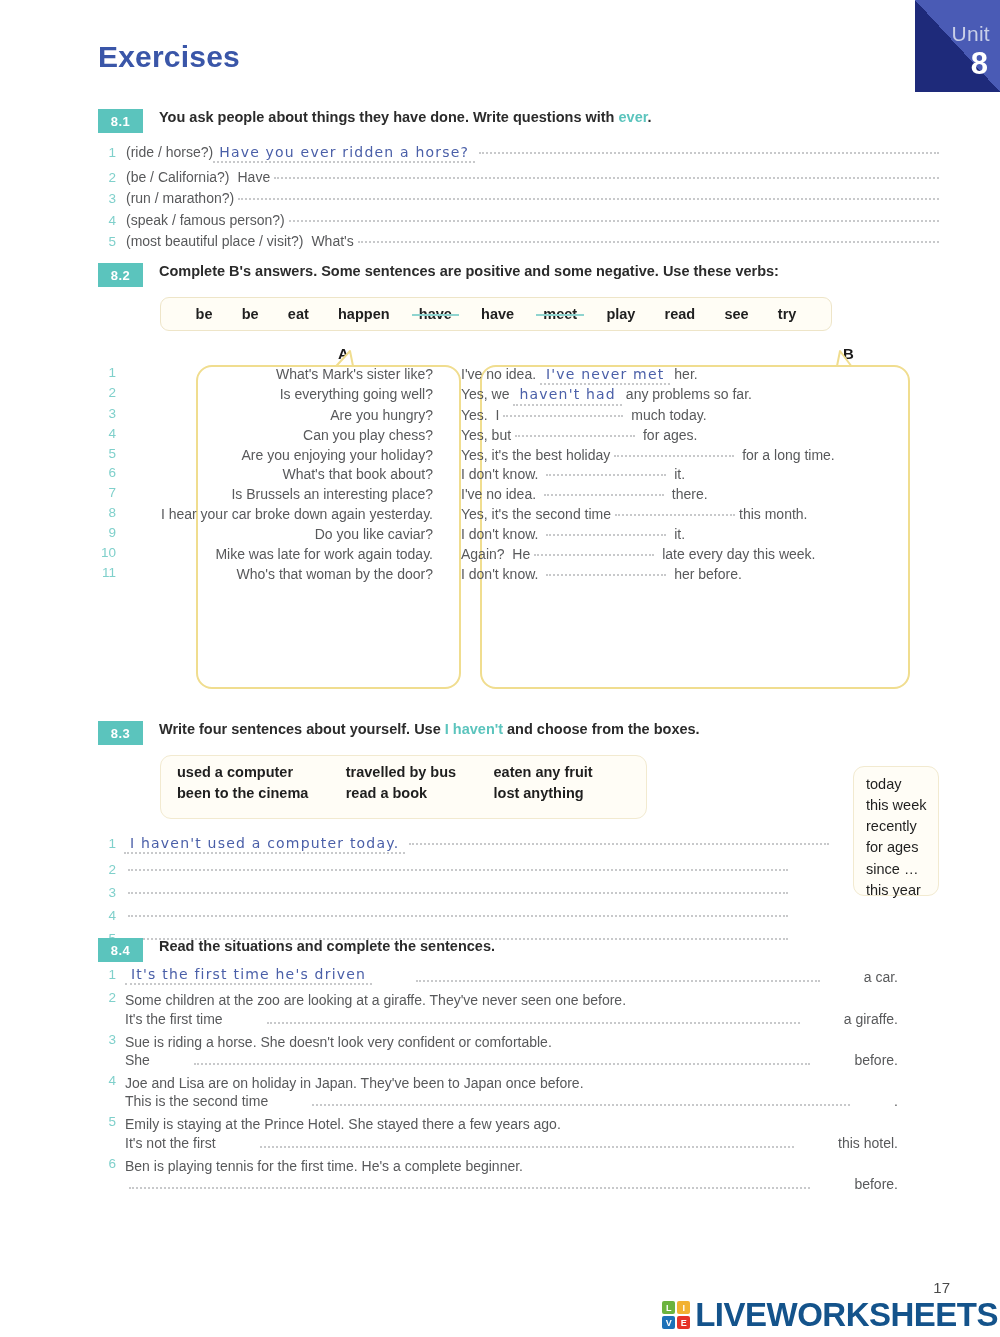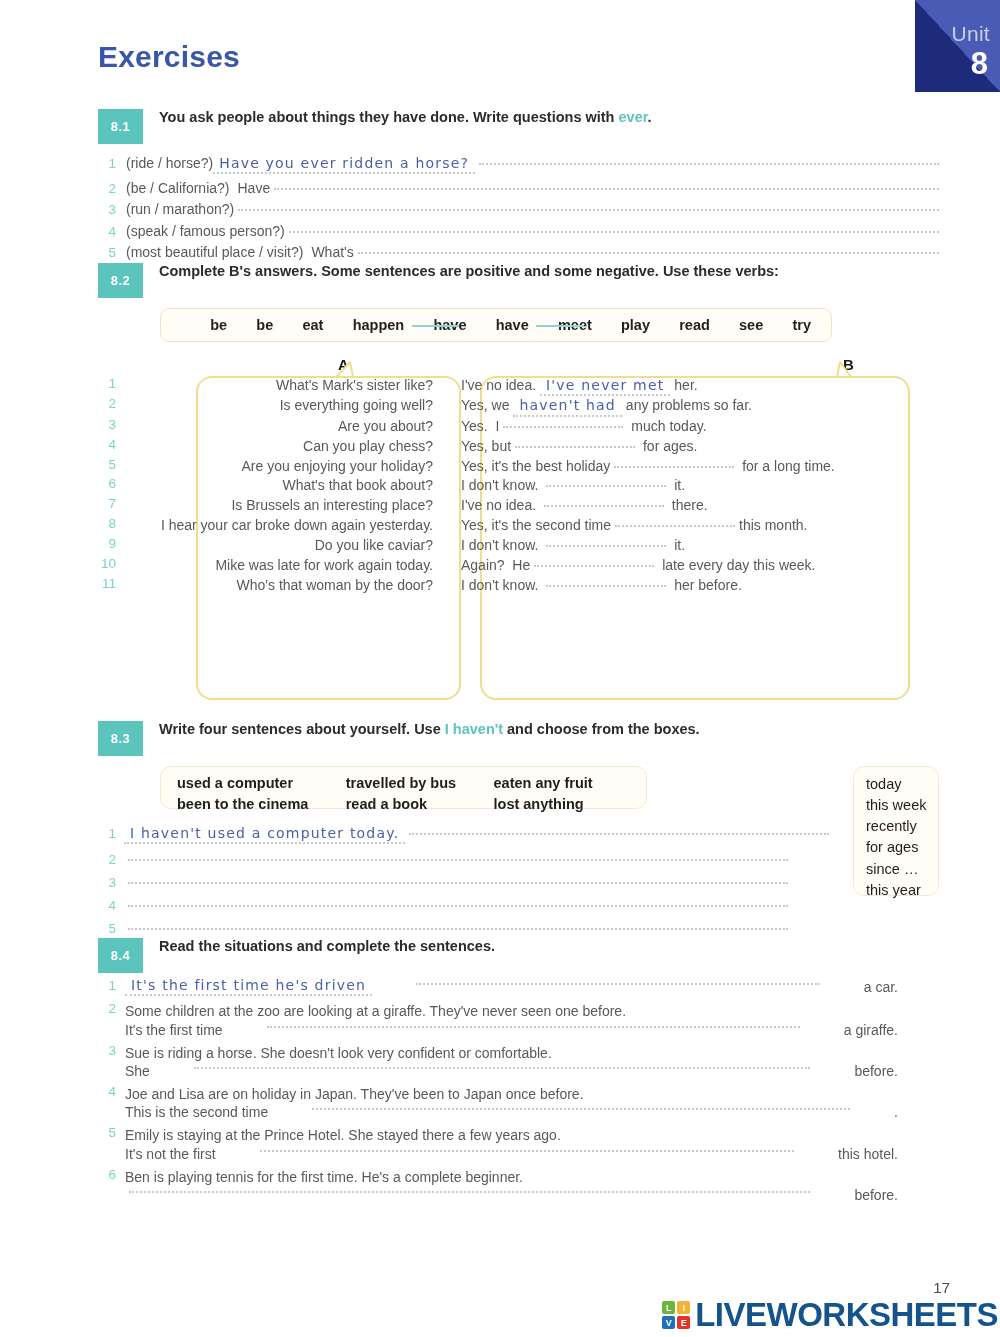--- a/index.html
+++ b/index.html
@@ -40,21 +40,21 @@
   .page-title{
     position:absolute; left:98px; top:40px;
     font-size:30px; font-weight:700; color:#3a56a8;
     letter-spacing:.2px;
   }
 
   
   .ex{ position:absolute; left:98px; }
   .ex-head{ display:flex; align-items:flex-start; }
   .ex-badge{
-    width:45px; height:35px; flex:0 0 auto;
+    width:45px; height:24px; flex:0 0 auto;
     background:#5bc4bd; color:#ffffff;
     font-size:13px; font-weight:700;
     display:flex; align-items:center; justify-content:center;
     letter-spacing:.5px;
     margin-top:1px;
   }
   .ex-title{
     margin-left:16px;
     font-size:14.5px; font-weight:700; color:#2b2b2b;
     line-height:1.25;
@@ -107,21 +107,21 @@
     margin-top:10px; margin-left:62px;
     width:672px; height:34px;
     border:1.5px solid #eee5c8; border-radius:9px;
     background:#fffdf5;
     display:flex; align-items:center;
     padding:0 20px;
     gap:0;
   }
   .verbbox span{
     font-size:14.5px; font-weight:700; color:#1f1f1f;
-    flex:1 1 auto; text-align:right; position:relative;
+    flex:1 1 auto; text-align:center; position:relative;
   }
   .verbbox span.struck::after{
     content:""; position:absolute; left:12%; right:12%;
     top:52%; height:2px; background:#8fd4cf;
   }
 
   
   .bubbles{ position:relative; margin-top:18px; height:340px; }
   .bub{
     position:absolute; top:16px;
@@ -149,21 +149,21 @@
     flex:1 1 auto; font-size:14px; color:#58595b;
     display:flex; align-items:baseline; flex-wrap:wrap;
     padding-left:6px; padding-right:14px; line-height:1.42;
   }
   .qa-b .pre, .qa-b .post{ white-space:pre; }
 
   
   #ex83{ top:720px; width:860px; }
   .opt-box{
     margin-top:10px; margin-left:62px;
-    width:487px; height:43px;
+    width:487px; height:64px;
     border:1.5px solid #f2ead0; border-radius:11px;
     background:#fffdf6;
     display:flex; padding:6px 16px;
   }
   .opt-col{ flex:1 1 auto; }
   .opt-col div{
     font-size:14.5px; font-weight:700; color:#1f1f1f; line-height:1.42;
     white-space:nowrap;
   }
   .time-box{
@@ -182,21 +182,21 @@
 
   
   #ex84{ top:937px; width:800px; }
   #ex84 .sit{ display:flex; align-items:flex-start; margin-top:5px; }
   #ex84 .sit-num{
     width:18px; flex:0 0 auto; text-align:right;
     color:#7fd0cb; font-size:13.5px; padding-right:0;
   }
   #ex84 .sit-body{ flex:1 1 auto; padding-left:9px; }
   #ex84 .sit-text{ font-size:14px; color:#58595b; line-height:1.45; }
-  #ex84 .sit-ans{ display:flex; align-items:center; font-size:14px; color:#58595b;gap:40px; }
+  #ex84 .sit-ans{ display:flex; align-items:flex-end; font-size:14px; color:#58595b;gap:40px; }
 
   
   .pagenum{
     position:absolute; right:50px; top:1279px;
     font-size:15px; color:#4a4a4a;
   }
   .lw-logo{
     position:absolute; right:2px; top:1296px;
     display:flex; align-items:center; gap:5px;
   }
@@ -307,21 +307,21 @@
           <span class="qa-num">2</span>
           <span class="qa-q">Is everything going well?</span>
           <span class="qa-b">
             <span class="pre">Yes, we </span>
             <span class="hand">haven't had</span>
             <span class="post"> any problems so far.</span>
           </span>
         </div>
         <div class="qa-row">
           <span class="qa-num">3</span>
-          <span class="qa-q">Are you about?</span>
+          <span class="qa-q">Are you hungry?</span>
           <span class="qa-b">
             <span class="pre">Yes.  I</span>
             <span class="dots" style="flex:0 1 auto; min-width:120px;"></span>
             <span class="post"> much today.</span>
           </span>
         </div>
         <div class="qa-row">
           <span class="qa-num">4</span>
           <span class="qa-q">Can you play chess?</span>
           <span class="qa-b">

